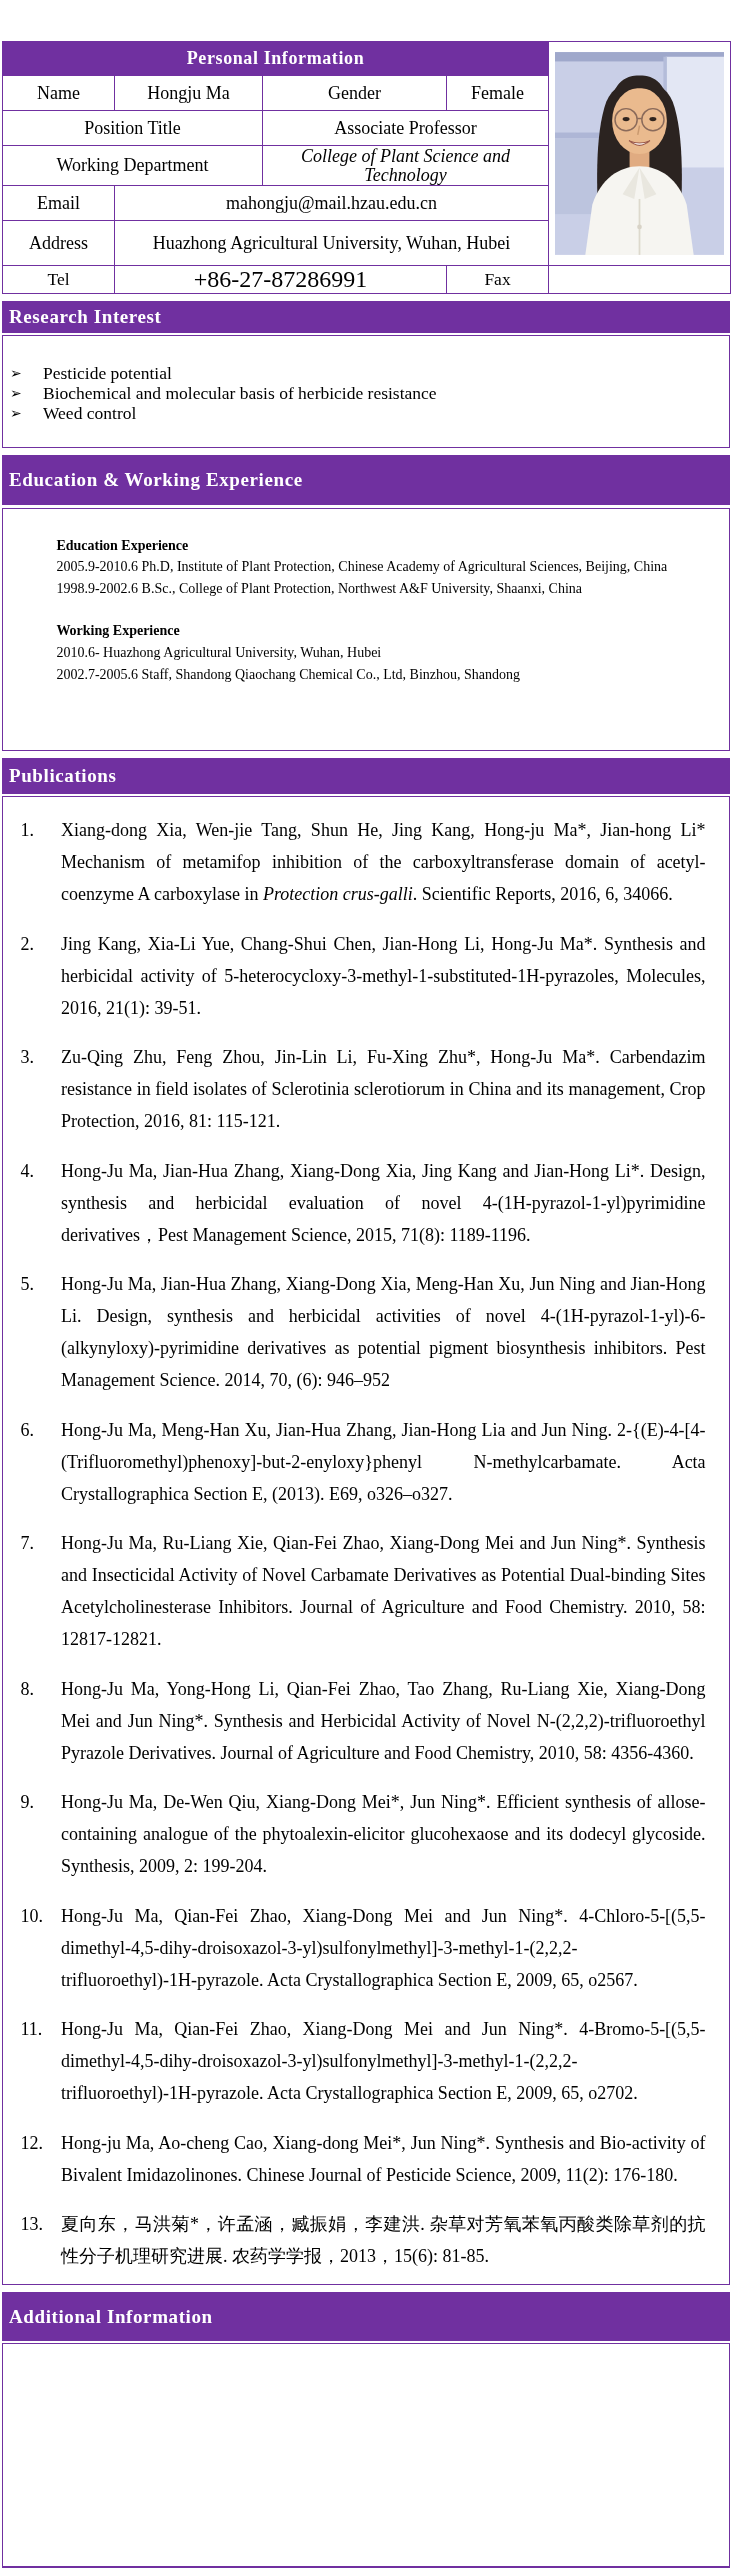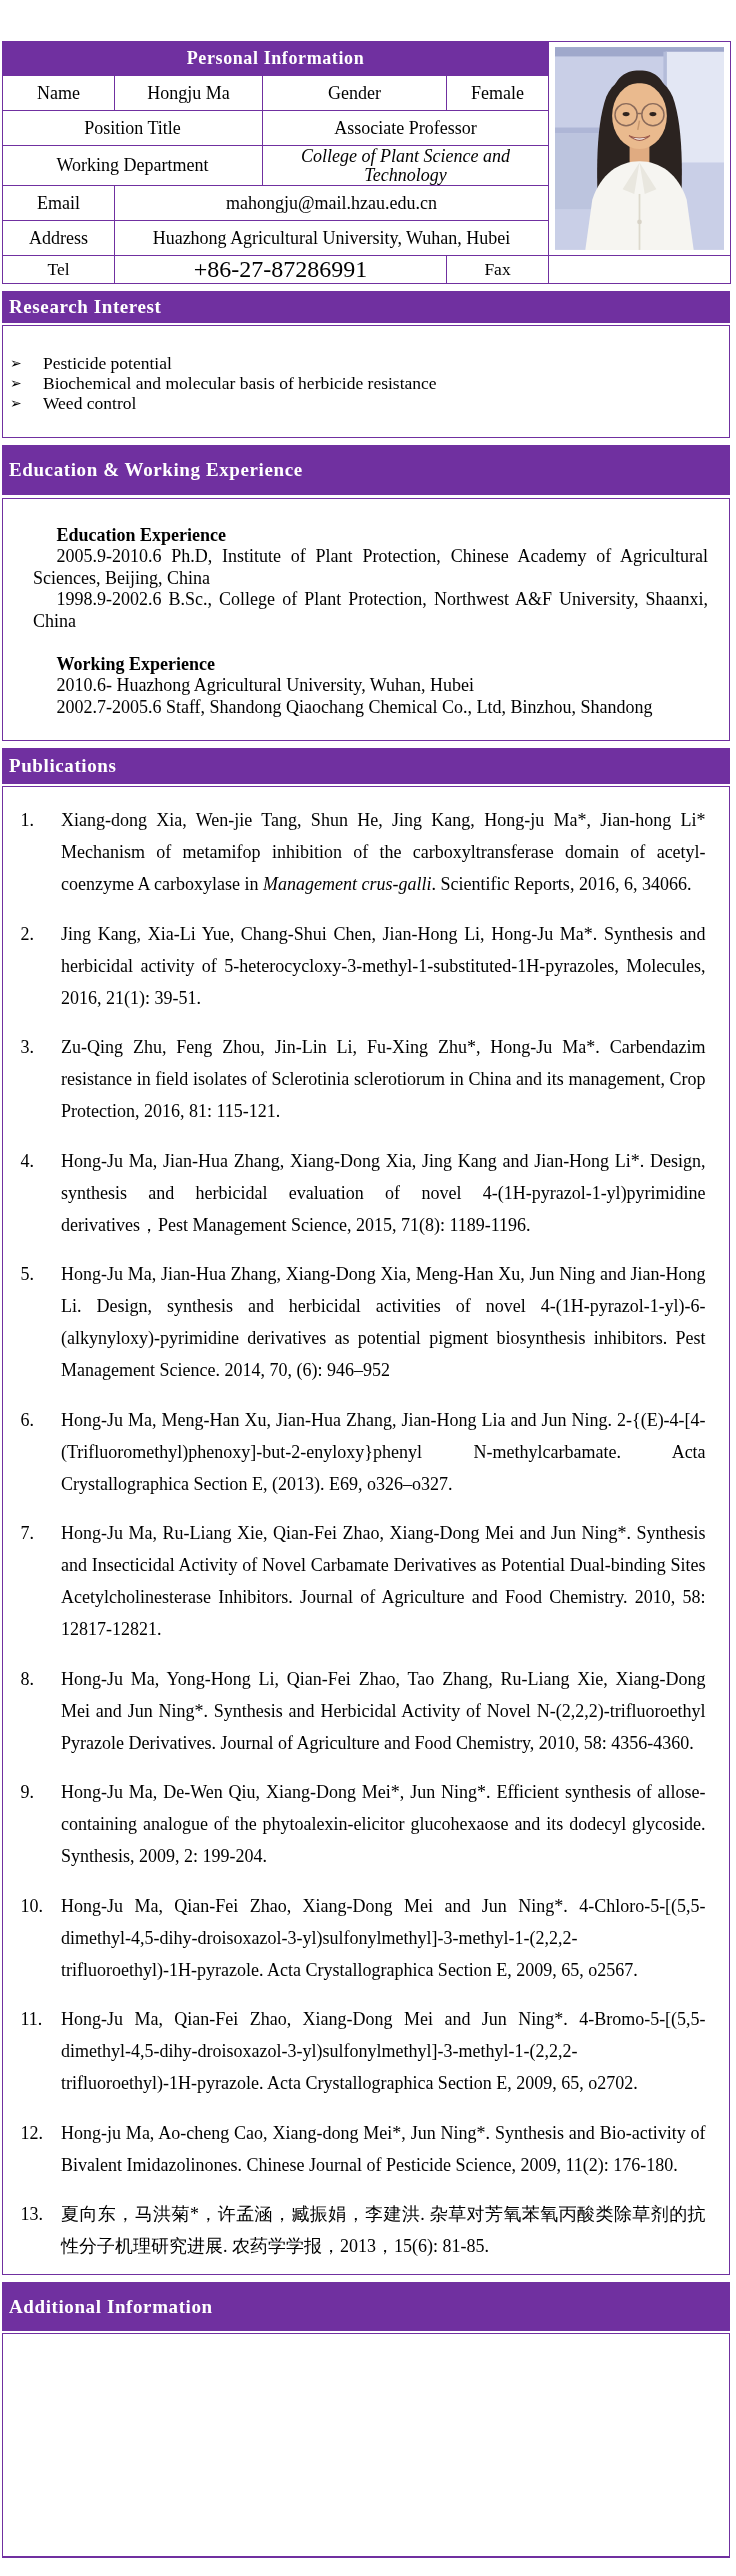--- a/index.html
+++ b/index.html
@@ -75,21 +75,21 @@
   .ri-box { height: 113px; padding: 27px 11.7px 0 4.7px; }
   .ri-item { display: flex; font-size: 17.5px; line-height: 20px; }
   .ri-glyph {
     flex: 0 0 33px;
     padding-left: 2.3px;
     font-family: "DejaVu Sans", sans-serif;
     font-size: 14px;
   }
   .ri-text { flex: 1; }
   
-  .edu-box { height: 243px; padding: 26px 21px 0 30px; font-size: 18px; line-height: 21.6px; }
+  .edu-box { height: 243px; padding: 26px 21px 0 30px; font-size: 14px; line-height: 21.6px; }
   .edu-title { margin: 0; font-weight: bold; text-indent: 23.4px; }
   .edu-title.working { margin-top: 21px; }
   .edu-para { margin: 0; text-indent: 23.4px; text-align: justify; }
   
   .pubs-box { padding: 17.5px 23.4px 1.2px 0; }
   .pub-item { display: flex; margin-bottom: 17.5px; }
   .pub-item:last-child { margin-bottom: 10.5px; justify-content: flex-end; }
   .pub-num {
     flex: 0 0 58px;
     box-sizing: border-box;
@@ -172,21 +172,21 @@
       <td colspan="2">Associate Professor</td>
     </tr>
     <tr style="height:40px">
       <td colspan="2">Working Department</td>
       <td colspan="2" style="line-height:19px; padding:0 4px;font-style:italic;">College of Plant Science and Technology</td>
     </tr>
     <tr style="height:35px">
       <td>Email</td>
       <td colspan="3">mahongju@mail.hzau.edu.cn</td>
     </tr>
-    <tr style="height:35px">
+    <tr style="height:45px">
       <td>Address</td>
       <td colspan="3">Huazhong Agricultural University, Wuhan, Hubei</td>
     </tr>
     <tr style="height:21.6px">
       <td style="font-size:17.5px">Tel</td>
       <td colspan="2" style="font-size:24px">+86-27-87286991</td>
       <td style="font-size:17.5px">Fax</td>
       <td style="font-size:17.5px"></td>
     </tr>
   </tbody>
@@ -222,21 +222,21 @@
         <p class="edu-para">2010.6- Huazhong Agricultural University, Wuhan, Hubei</p>
         <p class="edu-para">2002.7-2005.6 Staff, Shandong Qiaochang Chemical Co., Ltd, Binzhou, Shandong</p>
       </div>
   </div>
 
   <div class="section-banner h-pubs">Publications</div>
   <div class="section-box pubs-box">
     <div>
         <div class="pub-item">
           <span class="pub-num">1.</span>
-          <div class="pub-text"><span>Xiang-dong Xia, Wen-jie Tang, Shun He, Jing Kang, Hong-ju Ma*, Jian-hong Li* Mechanism of metamifop inhibition of the carboxyltransferase domain of acetyl-coenzyme A carboxylase in </span><span class="italic">Management crus-galli</span><span>. Scientific Reports, 2016, 6, 34066.</span></div>
+          <div class="pub-text"><span>Xiang-dong Xia, Wen-jie Tang, Shun He, Jing Kang, Hong-ju Ma*, Jian-hong Li* Mechanism of metamifop inhibition of the carboxyltransferase domain of acetyl-coenzyme A carboxylase in </span><span class="italic">Protection crus-galli</span><span>. Scientific Reports, 2016, 6, 34066.</span></div>
         </div>
         <div class="pub-item">
           <span class="pub-num">2.</span>
           <div class="pub-text"><span>Jing Kang, Xia-Li Yue, Chang-Shui Chen, Jian-Hong Li, Hong-Ju Ma*. Synthesis and herbicidal activity of 5-heterocycloxy-3-methyl-1-substituted-1H-pyrazoles, Molecules, 2016, 21(1): 39-51.</span></div>
         </div>
         <div class="pub-item">
           <span class="pub-num">3.</span>
           <div class="pub-text"><span>Zu-Qing Zhu, Feng Zhou, Jin-Lin Li, Fu-Xing Zhu*, Hong-Ju Ma*. Carbendazim resistance in field isolates of Sclerotinia sclerotiorum in China and its management, Crop Protection, 2016, 81: 115-121.</span></div>
         </div>
         <div class="pub-item">

